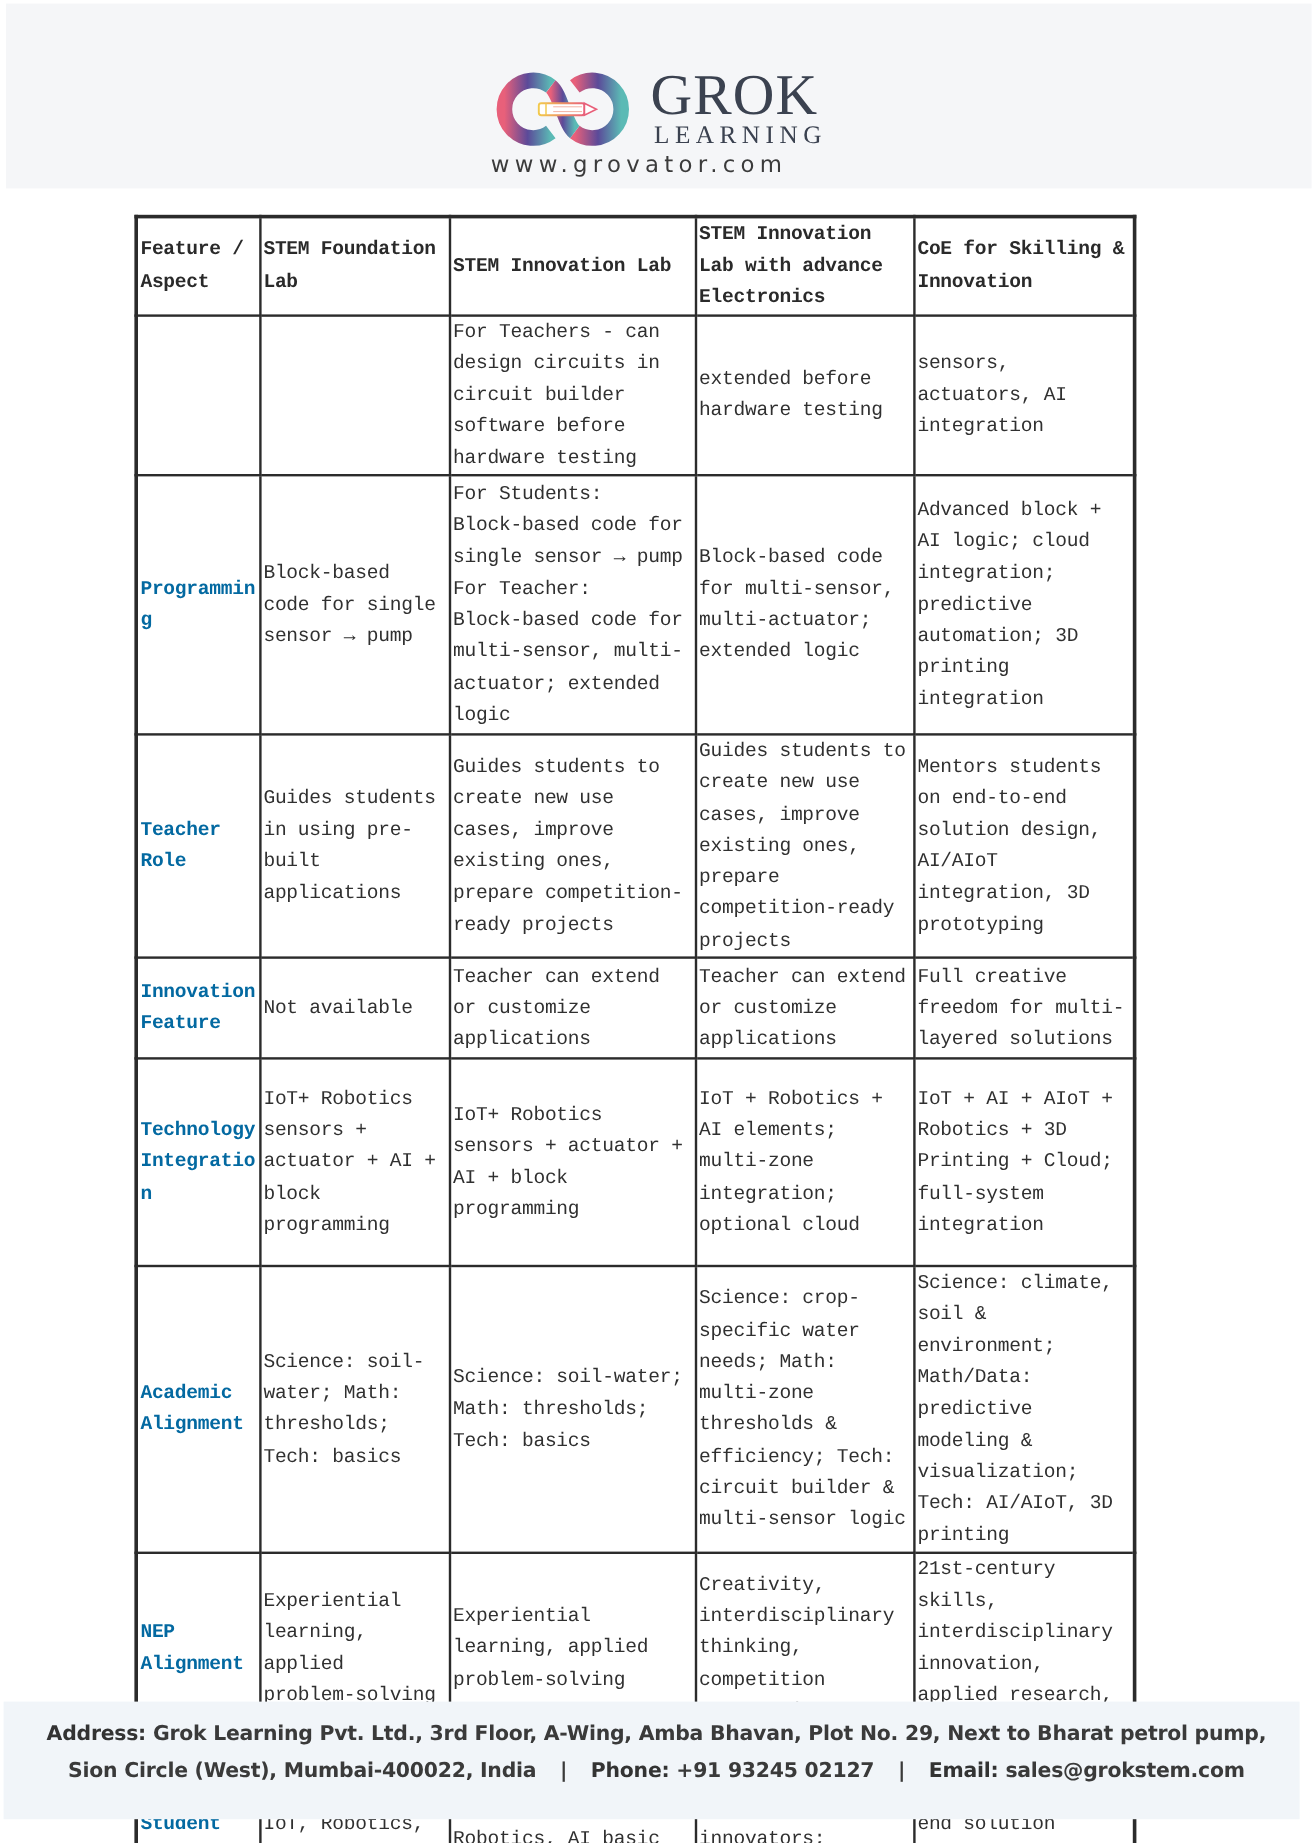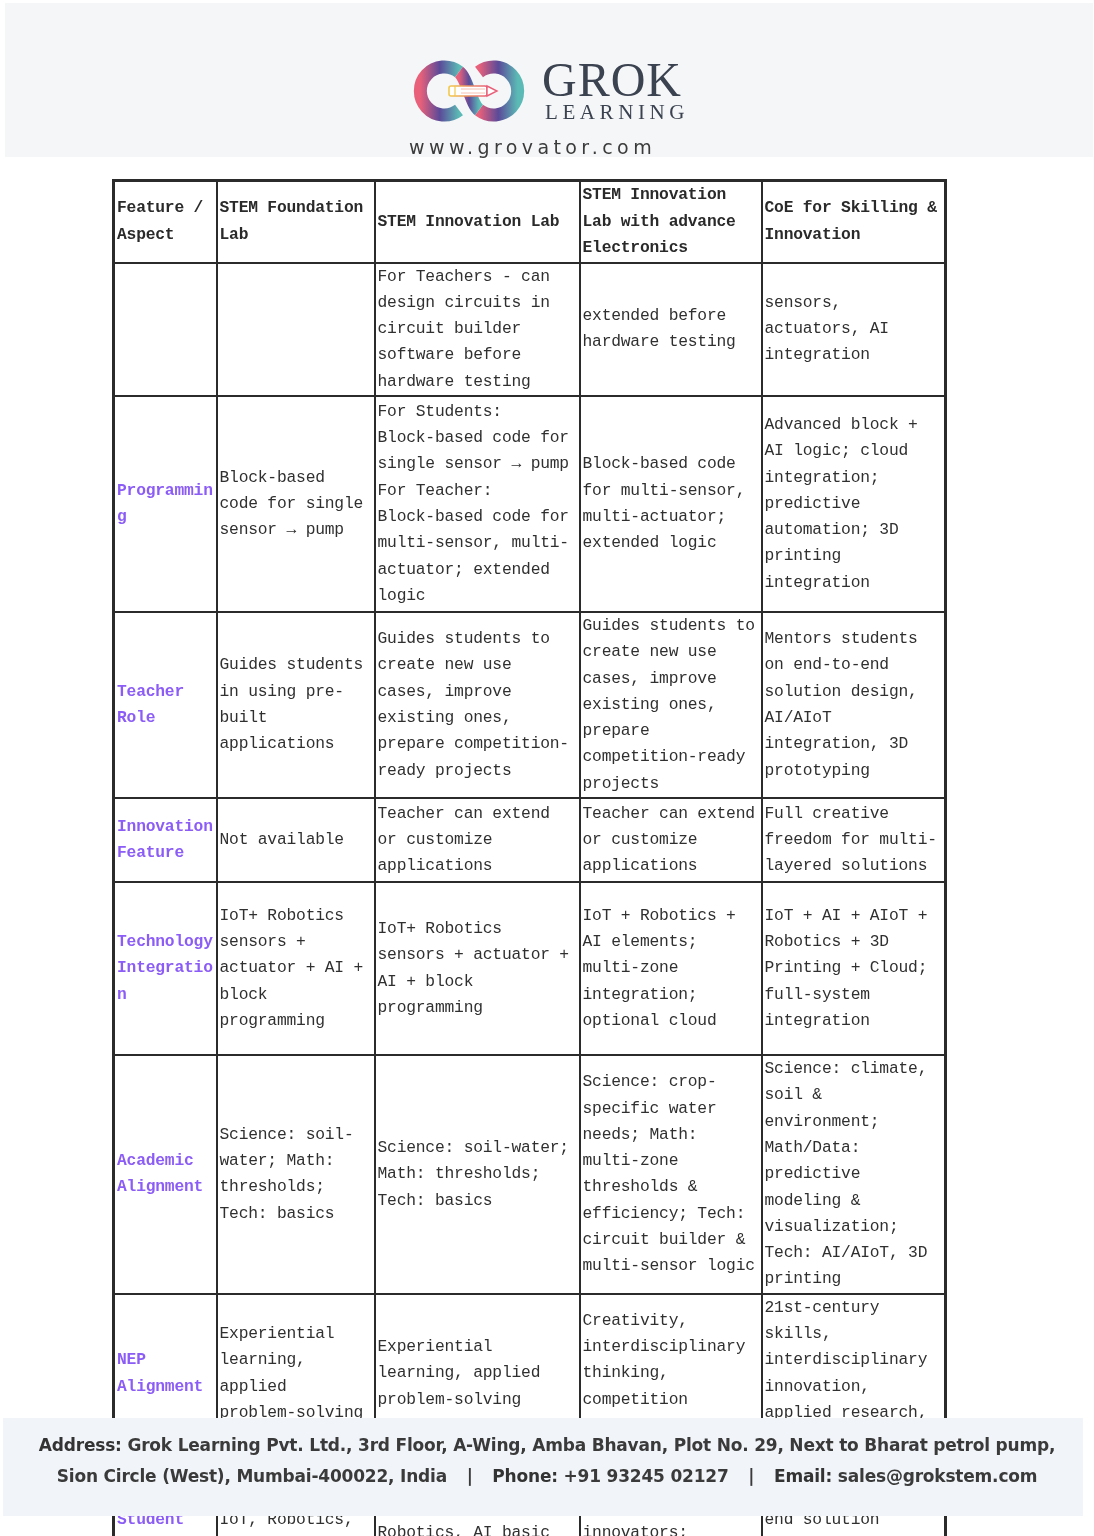--- a/index.html
+++ b/index.html
@@ -17,37 +17,37 @@
     .logo-mark { position: absolute; left: 0; top: 2px; width: 128px; height: 66px; }
     .logo-grok {
       position: absolute; left: 137px; top: 0px; font-family: "Liberation Serif", serif;
       font-size: 48px; letter-spacing: 1px; color: #3b4250; line-height: 48px;
     }
     .logo-learning {
       position: absolute; left: 140px; top: 45px; font-family: "Liberation Serif", serif;
       font-size: 21px; letter-spacing: 4.6px; color: #3b4250; line-height: 22px; text-align: center;
     }
     .logo-url {
-      position: absolute; left: 4px; top: 80px; font-family: "DejaVu Sans", sans-serif;
+      position: absolute; left: 4px; top: 70px; font-family: "DejaVu Sans", sans-serif;
       font-size: 19px; letter-spacing: 4.4px; color: #3b3b3b; line-height: 22px;
     }
 
     table.compare {
       position: absolute; left: 112px; top: 179px; width: 832px;
       border-collapse: collapse; table-layout: fixed;
       border: 3px solid #2b2b2b;
       font-family: Liberation Mono, monospace; font-size: 16.3px; line-height: 26.3px;
       color: #303030;
     }
     table.compare td, table.compare th {
       border: 2.4px solid #2b2b2b; padding: 0 1px 0 2px; vertical-align: middle;
       text-align: left; word-wrap: break-word; letter-spacing: -0.2px;
     }
     table.compare th { font-weight: bold; color: #2a2a2a; }
-    td.aspect { font-weight: bold; color: #8b5cf6; }
+    td.aspect { font-weight: bold; color: #0369a1; }
     td.top { vertical-align: top; }
     .pre { white-space: pre-line; }
 
     .footer-band {
       position: absolute; left: 3px; top: 1418px; width: 1080px; height: 98px;
       background: #f1f5f9;
     }
     .footer-line {
       position: absolute; left: 0; width: 1094px; text-align: center;
       font-family: "DejaVu Sans", sans-serif; font-size: 17px; color: #3a3a3a;

